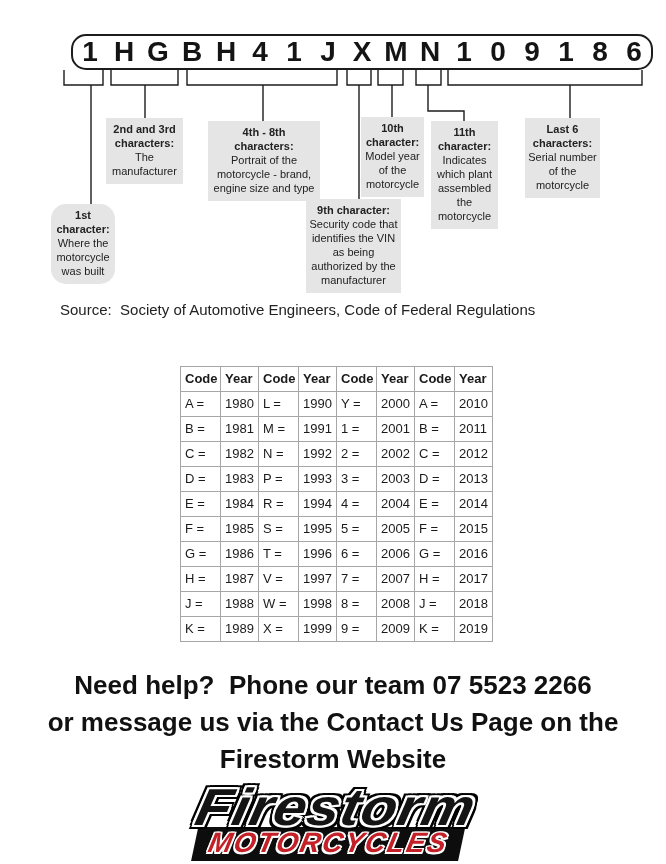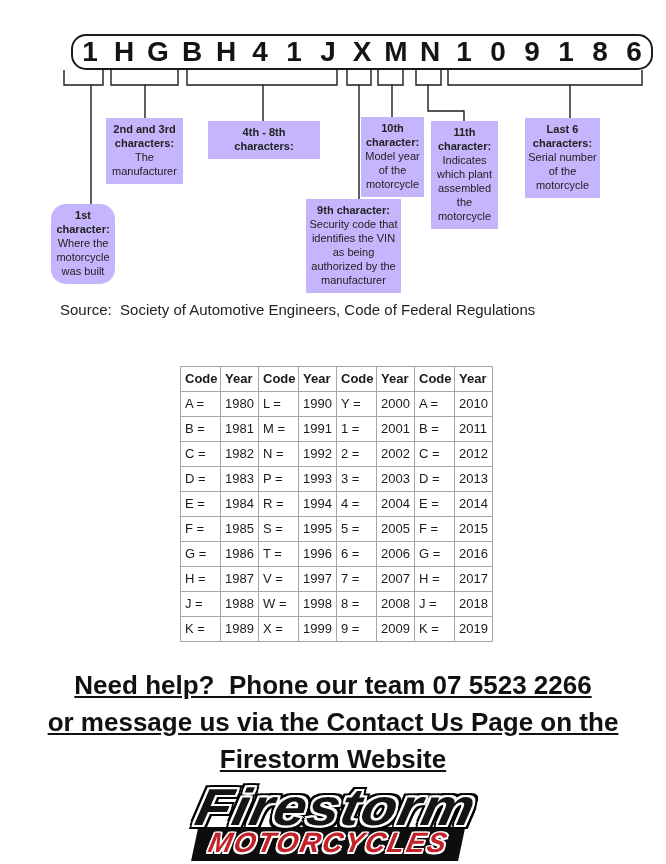--- a/index.html
+++ b/index.html
@@ -13,21 +13,21 @@
     border:2px solid #1c1c1c;border-radius:15px;box-sizing:border-box;
     display:flex;align-items:center;justify-content:space-between;
     font-weight:bold;font-size:28px;line-height:32px;background:#fff;
   }
   .vin-char{flex:0 0 34px;width:34px;text-align:center;color:#141414;}
   
   .connectors{position:absolute;left:0;top:0;}
   .connectors path{fill:none;stroke:#1c1c1c;stroke-width:1.4;}
   
   .callout{
-    position:absolute;background:#c4b5fd;text-align:center;
+    position:absolute;background:#e5e5e5;text-align:center;
     font-size:11px;line-height:1.27;padding:5px 3px;box-sizing:border-box;color:#222;
   }
   .callout-title{font-weight:bold;white-space:pre-line;}
   .callout-desc{white-space:normal;}
   .box-first{left:51px;top:204px;width:64px;border-radius:15px;}
   .box-2nd3rd{left:106px;top:118px;width:77px;}
   .box-4th8th{left:208px;top:121px;width:112px;}
   .box-9th{left:306px;top:199px;width:95px;}
   .box-10th{left:361px;top:117px;width:63px;}
   .box-11th{left:431px;top:121px;width:67px;}
@@ -43,21 +43,21 @@
     border:1px solid #a6a6a6;padding:4px 2px 5px 4px;text-align:left;vertical-align:middle;
   }
   table.year-table th{font-weight:bold;}
   table.year-table th:nth-child(odd),td.code-cell{width:33px;}
   table.year-table th:nth-child(even),td.year-cell{width:31px;}
   
   .help-text{
     position:absolute;left:0;top:667px;width:666px;text-align:center;
     font-weight:bold;font-size:26px;line-height:37px;color:#111;
   }
-  .help-line{white-space:pre-wrap;text-decoration:underline;}
+  .help-line{white-space:pre-wrap;}
   
   .logo{
     position:absolute;left:333px;top:783px;transform:translateX(-50%) skewX(-12deg);
     text-align:center;width:max-content;
   }
   .logo-brand{
     font-weight:bold;font-style:italic;font-size:52px;line-height:48px;
     color:#141414;letter-spacing:1px;transform:scaleX(1.12);transform-origin:center;
     text-shadow:
       -2px -2px 0 #fff, 2px -2px 0 #fff, -2px 2px 0 #fff, 2px 2px 0 #fff,
@@ -122,20 +122,21 @@
     <div class="callout-desc">Where the motorcycle was built</div>
   </div>
   <div class="callout box-2nd3rd">
     <div class="callout-title">2nd and 3rd
 characters:</div>
     <div class="callout-desc">The manufacturer</div>
   </div>
   <div class="callout box-4th8th">
     <div class="callout-title">4th - 8th
 characters:</div>
+    <div class="callout-desc">Portrait of the motorcycle - brand, engine size and type</div>
   </div>
   <div class="callout box-9th">
     <div class="callout-title">9th character:</div>
     <div class="callout-desc">Security code that identifies the VIN as being authorized by the manufacturer</div>
   </div>
   <div class="callout box-10th">
     <div class="callout-title">10th
 character:</div>
     <div class="callout-desc">Model year of the motorcycle</div>
   </div>

